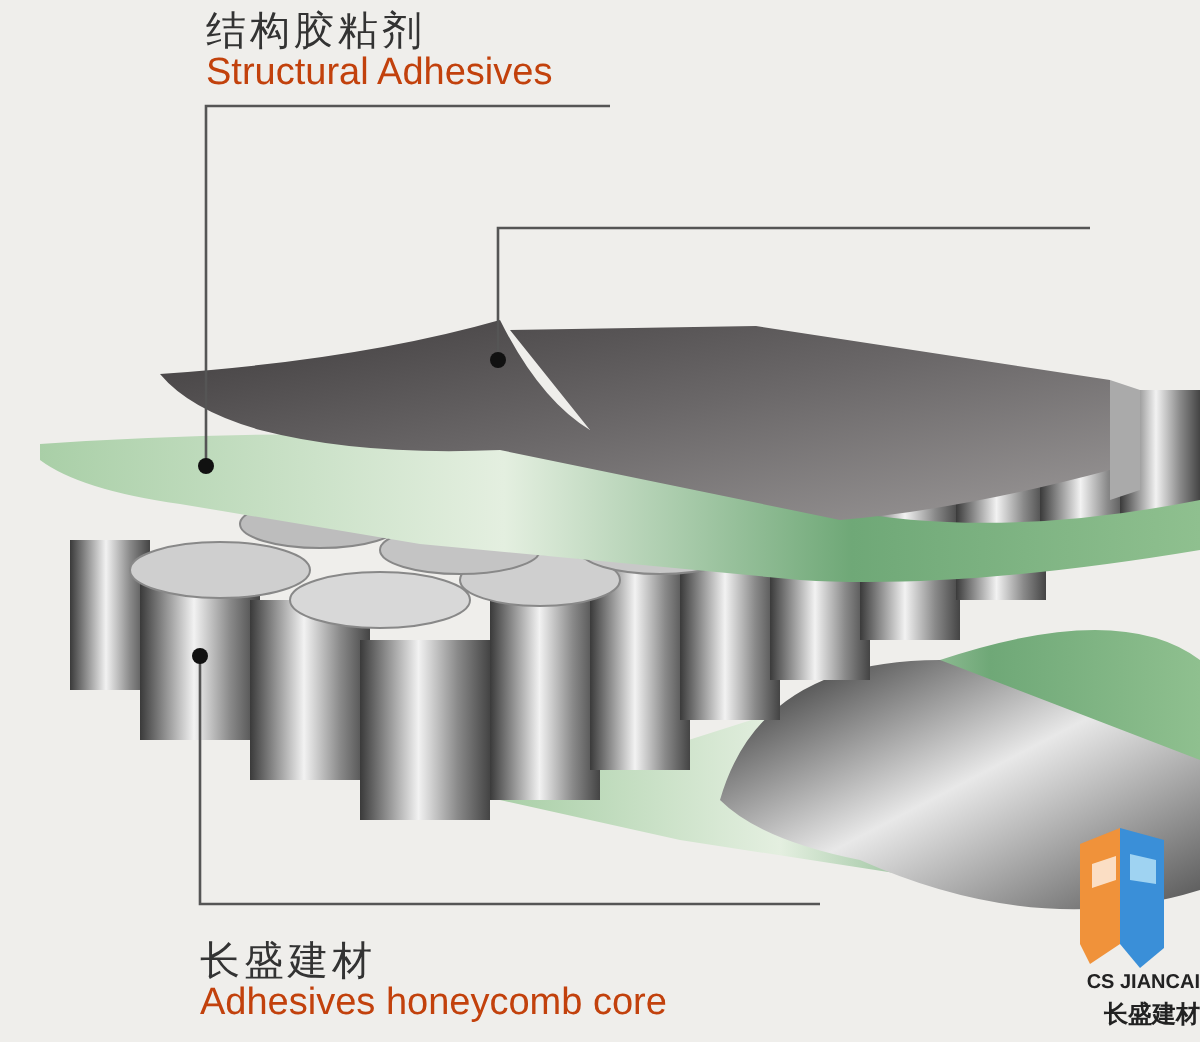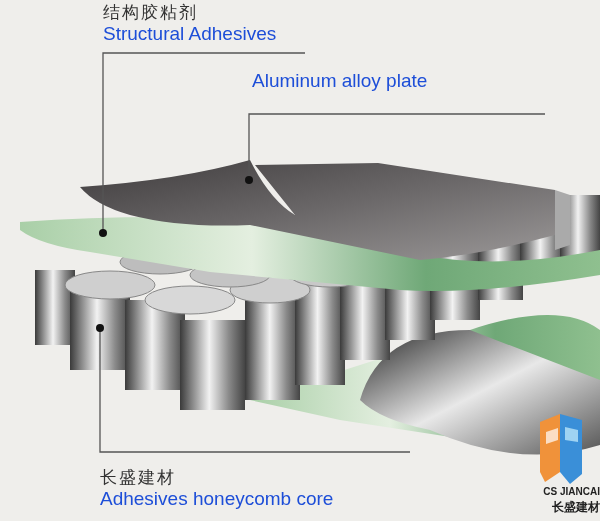--- a/index.html
+++ b/index.html
@@ -1,20 +1,20 @@
 <!DOCTYPE html>
 <html><head>
 <meta charset="utf-8">
 <style>
   html, body { margin:0; padding:0; }
   body { width:600px; height:521px; background:#efeeeb; position:relative; overflow:hidden;
          font-family:"Liberation Sans", "DejaVu Sans", sans-serif; color:#3a3a3a; }
   .label { position:absolute; line-height:1.1; }
-  .zh { font-family:Liberation Mono, monospace; font-size:17px; color:#333; letter-spacing:2px; }
-  .en { font-size:19px; color:#1d4ed8; }
+  .zh { font-family:Liberation Serif, serif; font-size:20px; color:#333; letter-spacing:2px; }
+  .en { font-size:19px; color:#c2410c; }
   svg.art { position:absolute; left:0; top:0; }
   .logo { position:absolute; left:520px; top:412px; width:80px; height:109px; }
   .logo-text { position:absolute; left:0; width:80px; text-align:right; font-weight:bold; color:#222; }
 </style>
 </head>
 <body>
 
 <svg class="art" width="600" height="521">
   <defs>
     <linearGradient id="plateGrad" x1="0" y1="0" x2="1" y2="1">
@@ -80,21 +80,20 @@
   <circle cx="249" cy="180" r="4" fill="#111"></circle>
   <circle cx="100" cy="328" r="4" fill="#111"></circle>
 </svg>
 
 <div class="label" style="left:103px; top:5px;">
   <div class="zh">结构胶粘剂</div>
   <div class="en">Structural Adhesives</div>
 </div>
 
 <div class="label" style="left:252px; top:71px;">
-  <div class="en">Aluminum alloy plate</div>
 </div>
 
 <div class="label" style="left:100px; top:470px;">
   <div class="zh">长盛建材</div>
   <div class="en">Adhesives honeycomb core</div>
 </div>
 
 <div class="logo">
   <svg width="80" height="75">
     <polygon points="20,10 40,2 40,60 25,70 20,60" fill="#f0923a"></polygon>

